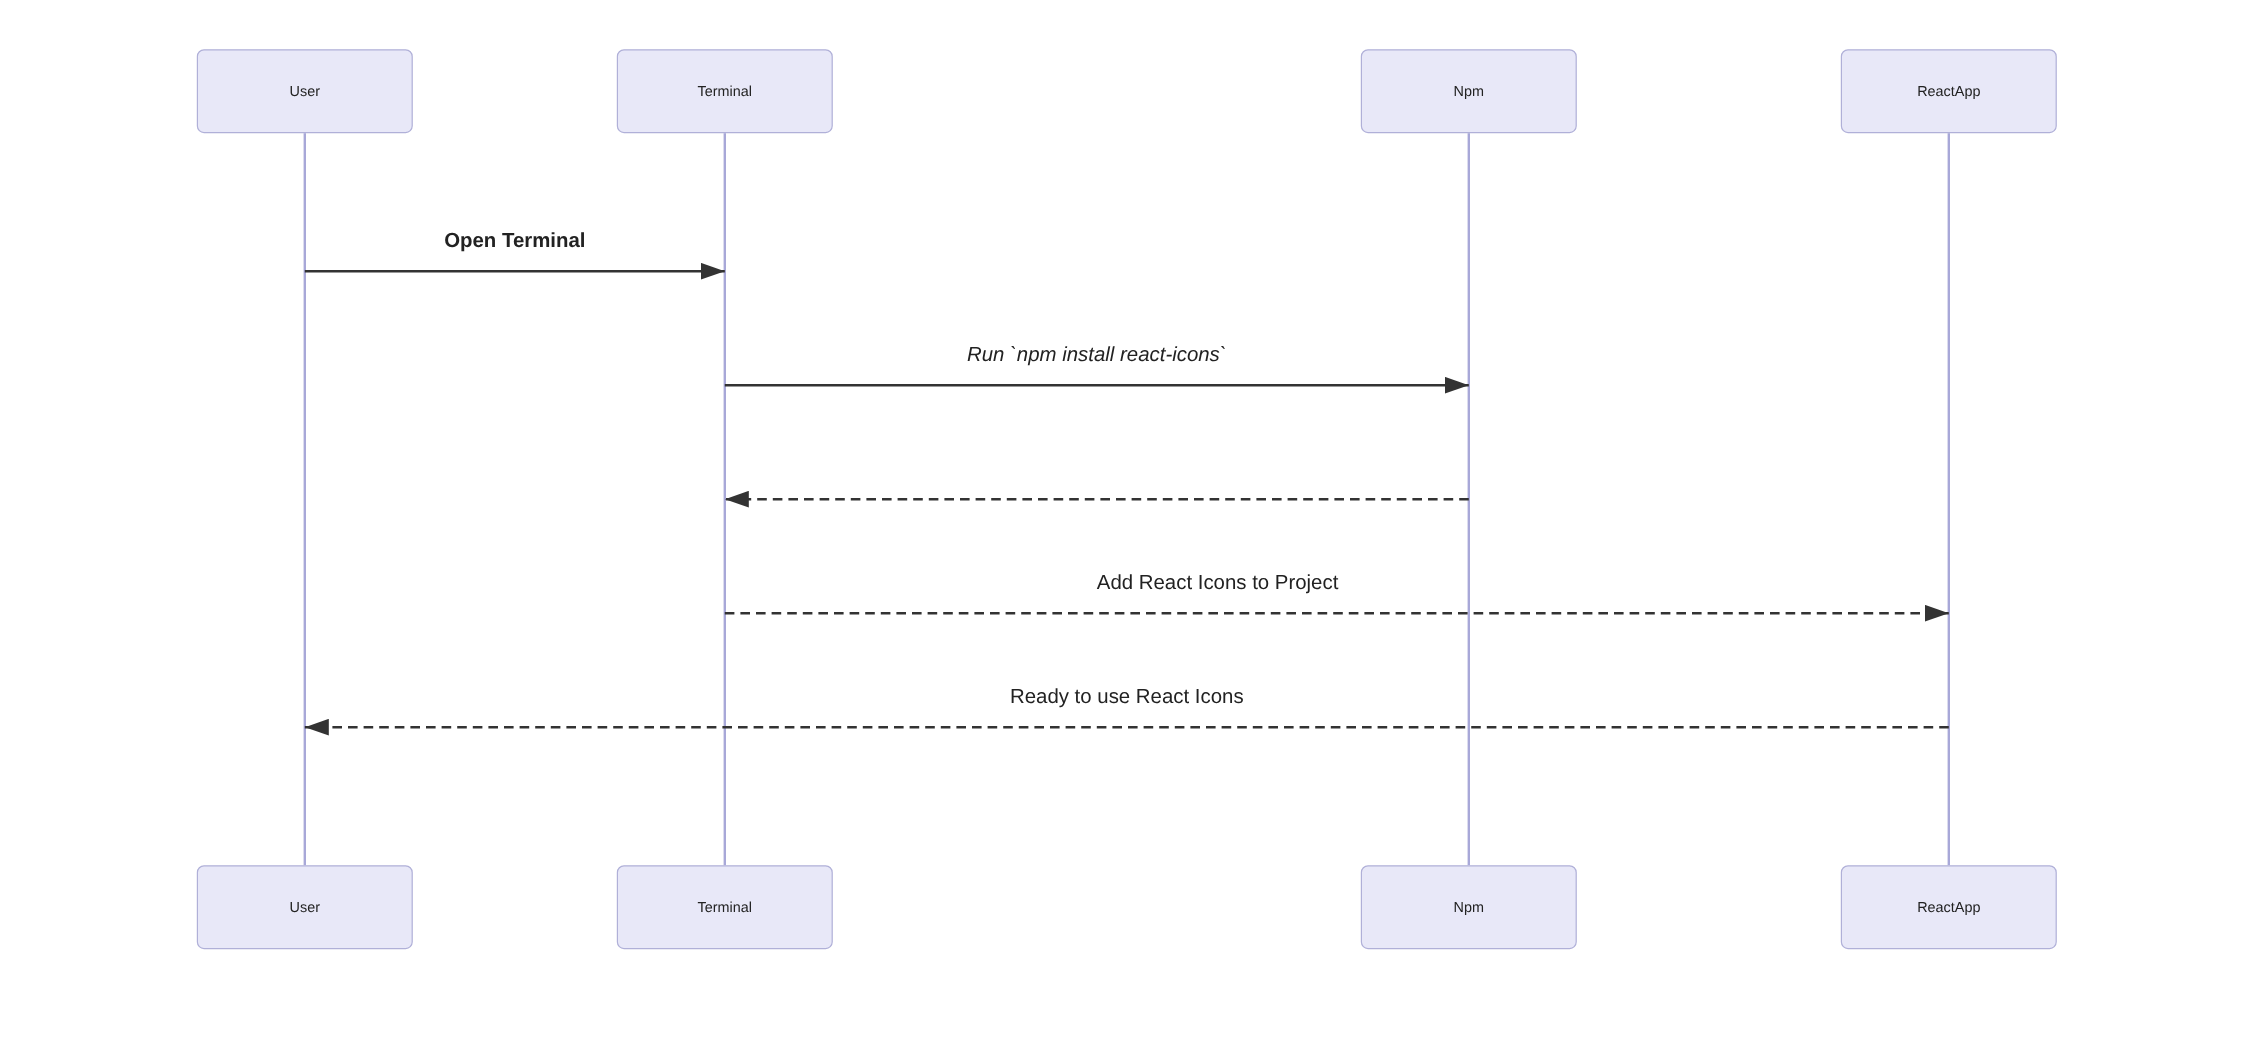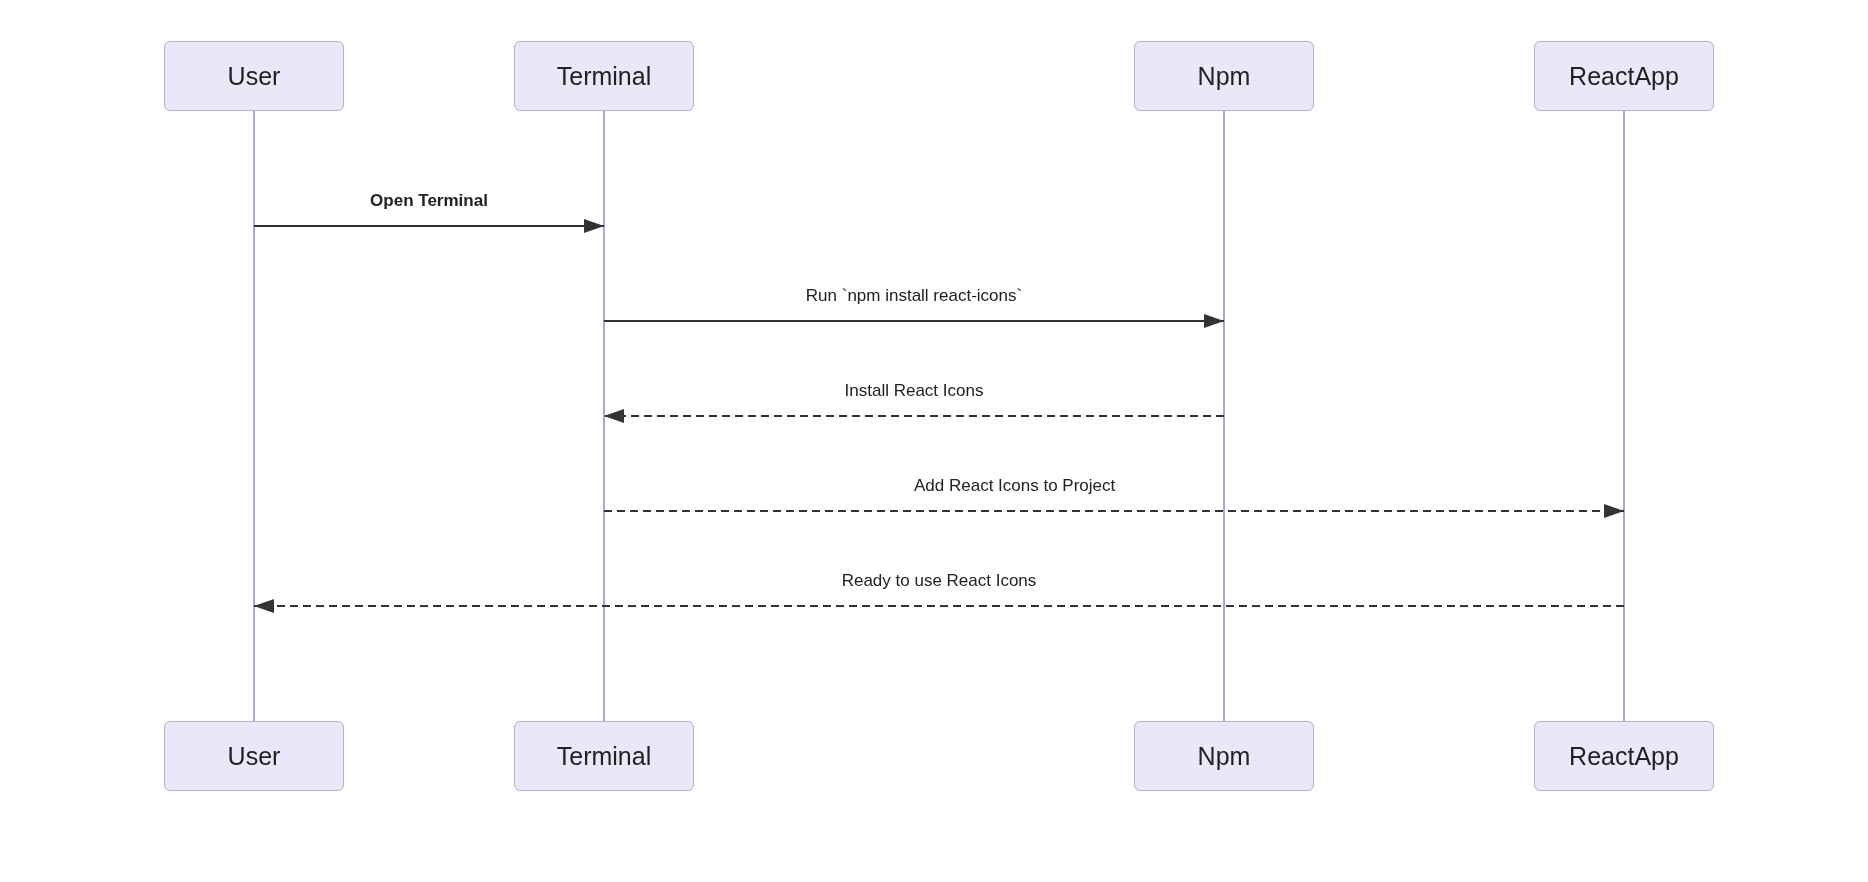--- a/index.html
+++ b/index.html
@@ -22,21 +22,21 @@
     .participant-box {
       position: absolute;
       width: 180px;
       height: 70px;
       background: #e8e8f8;
       border: 1.5px solid #b0b0d8;
       border-radius: 6px;
       display: flex;
       align-items: center;
       justify-content: center;
-      font-size: 25px;
+      font-size: 12px;
       color: #222;
     }
     
     .lifeline {
       position: absolute;
       width: 2px;
       background: #a8a8d8;
       top: 70px;
     }
     
@@ -82,17 +82,16 @@
           <polygon points="0 0, 10 3.5, 0 7" fill="#333"></polygon>
         </marker>
       </defs>
       <line x1="170" y1="195" x2="520" y2="195" stroke="#333" stroke-width="2" marker-end="url(#arrow-solid)"></line>
       <line x1="520" y1="290" x2="1140" y2="290" stroke="#333" stroke-width="2" marker-end="url(#arrow-solid)"></line>
       <line x1="1140" y1="385" x2="520" y2="385" stroke="#333" stroke-width="2" stroke-dasharray="8,5" marker-end="url(#arrow-dashed)"></line>
       <line x1="520" y1="480" x2="1540" y2="480" stroke="#333" stroke-width="2" stroke-dasharray="8,5" marker-end="url(#arrow-dashed)"></line>
       <line x1="1540" y1="575" x2="170" y2="575" stroke="#333" stroke-width="2" stroke-dasharray="8,5" marker-end="url(#arrow-dashed)"></line>
     </svg>
     <div class="msg-label" style="top: 160px; left: 145px; width: 400px; text-align: center; font-weight: bold;">Open Terminal</div>
-    <div class="msg-label" style="top: 255px; left: 630px; width: 400px; text-align: center;">Run `npm install react-icons`</div>
-    <div class="msg-label" style="top: 350px; left: 630px; width: 400px; text-align: center;">Install React Icons</div>
+    <div class="msg-label" style="top: 255px; left: 630px; width: 400px; text-align: center; font-style: italic;">Run `npm install react-icons`</div>
     <div class="msg-label" style="top: 445px; left: 830px; width: 400px; text-align: left;">Add React Icons to Project</div>
     <div class="msg-label" style="top: 540px; left: 655px; width: 400px; text-align: center;">Ready to use React Icons</div>
   </div>
 
 </body></html>

